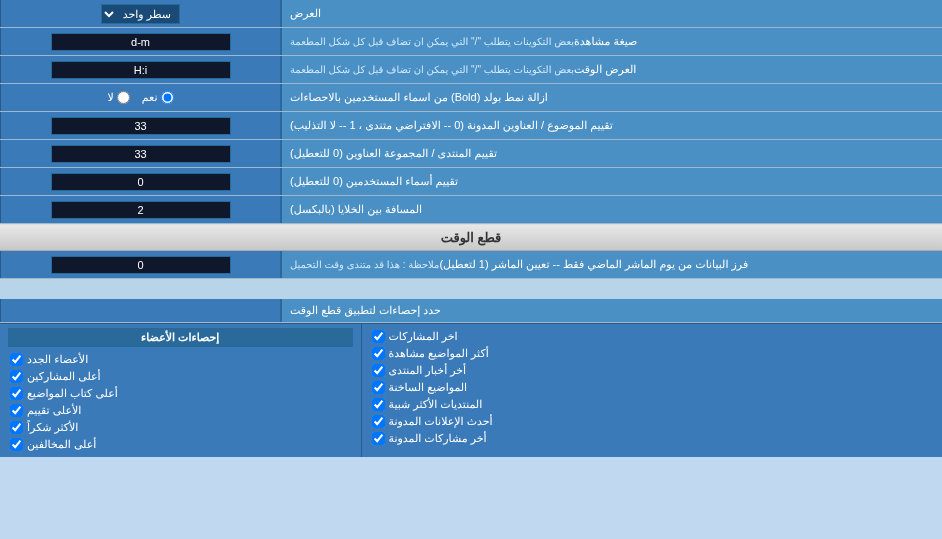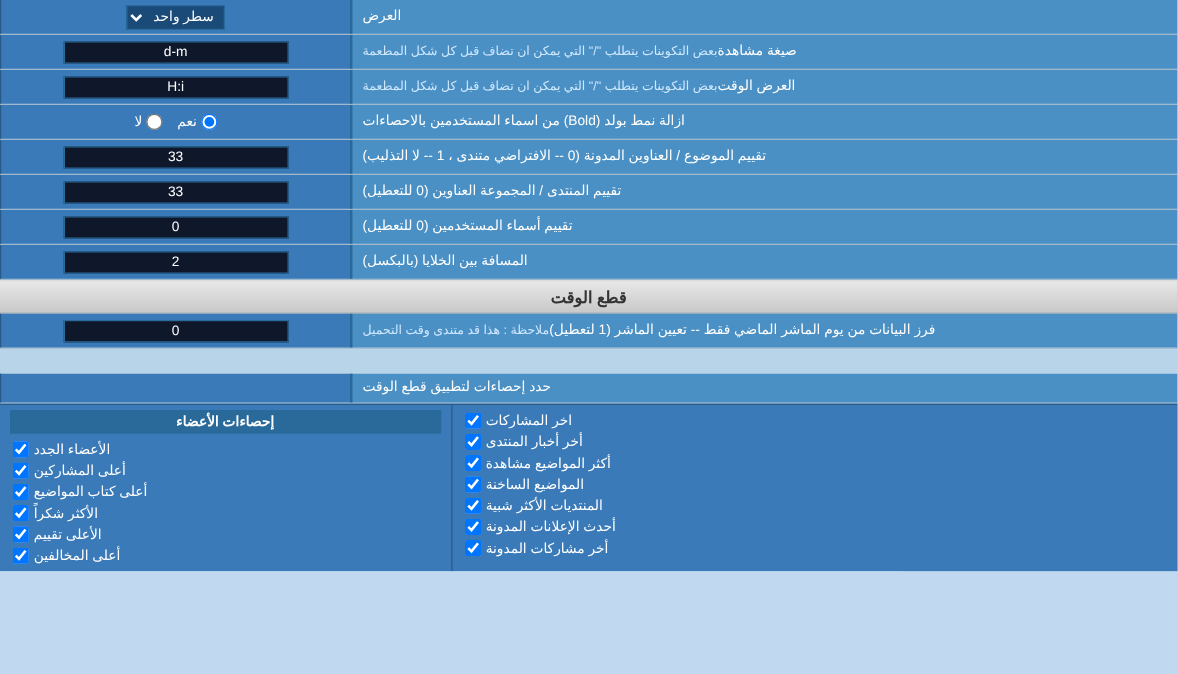--- a/index.html
+++ b/index.html
@@ -246,25 +246,25 @@
   <div class="stats-columns-wrapper">
 
     <div class="empty-col"></div>
 
     <div class="col-section">
       <div class="checkbox-item">
         <span>اخر المشاركات</span>
         <input type="checkbox" checked="" style="">
       </div>
       <div class="checkbox-item">
+        <span>أكثر المواضيع مشاهدة</span>
+        <input type="checkbox" checked="" style="">
+      </div>
+      <div class="checkbox-item">
         <span>أخر أخبار المنتدى</span>
-        <input type="checkbox" checked="" style="">
-      </div>
-      <div class="checkbox-item">
-        <span>أكثر المواضيع مشاهدة</span>
         <input type="checkbox" checked="" style="">
       </div>
       <div class="checkbox-item">
         <span>المواضيع الساخنة</span>
         <input type="checkbox" checked="" style="">
       </div>
       <div class="checkbox-item">
         <span>المنتديات الأكثر شبية</span>
         <input type="checkbox" checked="" style="">
       </div>
@@ -286,28 +286,28 @@
       </div>
       <div class="checkbox-item">
         <span>أعلى المشاركين</span>
         <input type="checkbox" checked="" style="">
       </div>
       <div class="checkbox-item">
         <span>أعلى كتاب المواضيع</span>
         <input type="checkbox" checked="" style="">
       </div>
       <div class="checkbox-item">
+        <span>الأعلى تقييم</span>
+        <input type="checkbox" checked="" style="">
+      </div>
+      <div class="checkbox-item">
         <span>الأكثر شكراً</span>
         <input type="checkbox" checked="" style="">
       </div>
       <div class="checkbox-item">
-        <span>الأعلى تقييم</span>
-        <input type="checkbox" checked="" style="">
-      </div>
-      <div class="checkbox-item">
         <span>أعلى المخالفين</span>
         <input type="checkbox" checked="" style="">
       </div>
     </div>
 
   </div>
 
 </div>
 
 </body></html>

